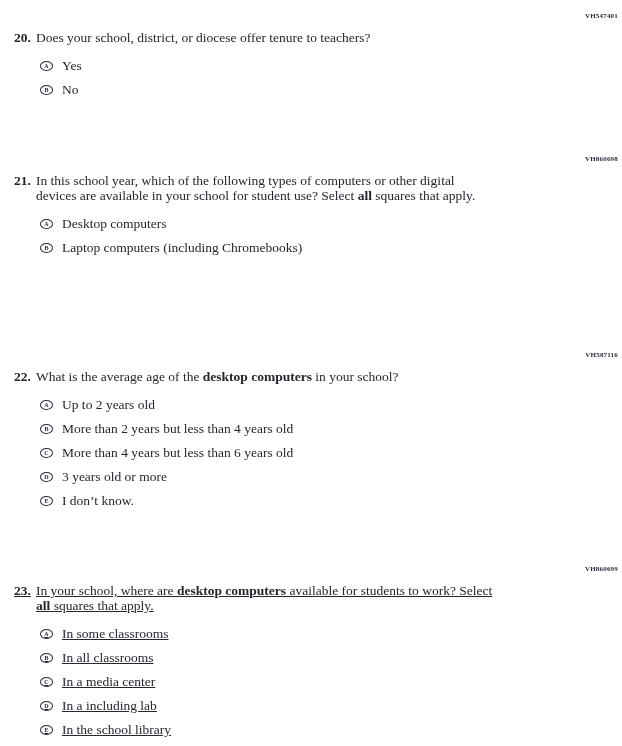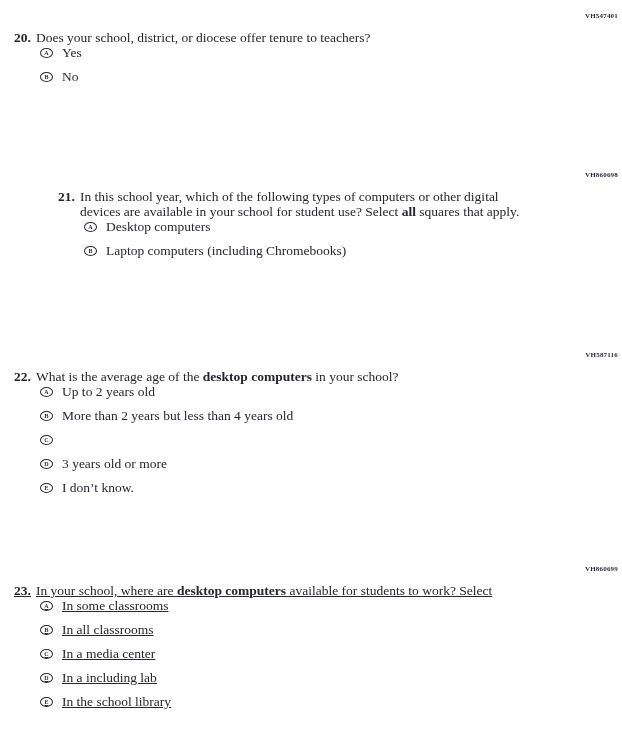--- a/index.html
+++ b/index.html
@@ -13,21 +13,21 @@
     position: relative;
     width: 622px; height: 746px;
     background: #ffffff;
     overflow: hidden;
   }
   .question-block {
     position: absolute;
     left: 0; width: 622px;
   }
   .qb-20 { top: 12px; }
-  .qb-21 { top: 171px; padding-left: 44px; }
+  .qb-21 { top: 155px; }
   .qb-22 { top: 351px; }
   .qb-23 { top: 565px; text-decoration: underline; }
   .qid {
     position: absolute;
     top: 0; right: 4px;
     font-size: 7px;
     font-weight: bold;
     letter-spacing: 0.2px;
     color: #2b2b3a;
   }
@@ -44,20 +44,21 @@
     line-height: 15px;
   }
   .qtext {
     font-size: 13.5px;
     line-height: 15px;
     max-width: 560px;
   }
   .b { font-weight: bold; }
   .options {
     margin-left: 40px;
+    margin-top: 13px;
   }
   .option {
     display: flex;
     align-items: center;
     height: 15px;
     margin-bottom: 9px;
   }
   .oval {
     flex: none;
     width: 13px; height: 10px;
@@ -152,20 +153,21 @@
       <div class="option">
         <span class="oval">
             <span class="oval-letter">B</span>
           </span>
         <span class="option-label">More than 2 years but less than 4 years old</span>
       </div>
       <div class="option">
         <span class="oval">
             <span class="oval-letter">C</span>
           </span>
+        <span class="option-label">More than 4 years but less than 6 years old</span>
       </div>
       <div class="option">
         <span class="oval">
             <span class="oval-letter">D</span>
           </span>
         <span class="option-label">3 years old or more</span>
       </div>
       <div class="option">
         <span class="oval">
             <span class="oval-letter">E</span>
@@ -174,20 +176,21 @@
       </div>
     </div>
   </section>
 
   <section class="question-block qb-23">
     <div class="qid">VH860699</div>
     <div class="qrow">
       <div class="qnum">23.</div>
       <div class="qtext">
         <div><span>In your school, where are </span><span class="b">desktop computers</span><span> available for students to work? Select</span></div>
+        <div><span class="b">all</span><span> squares that apply.</span></div>
       </div>
     </div>
     <div class="options">
       <div class="option">
         <span class="oval">
             <span class="oval-letter">A</span>
           </span>
         <span class="option-label">In some classrooms</span>
       </div>
       <div class="option">

